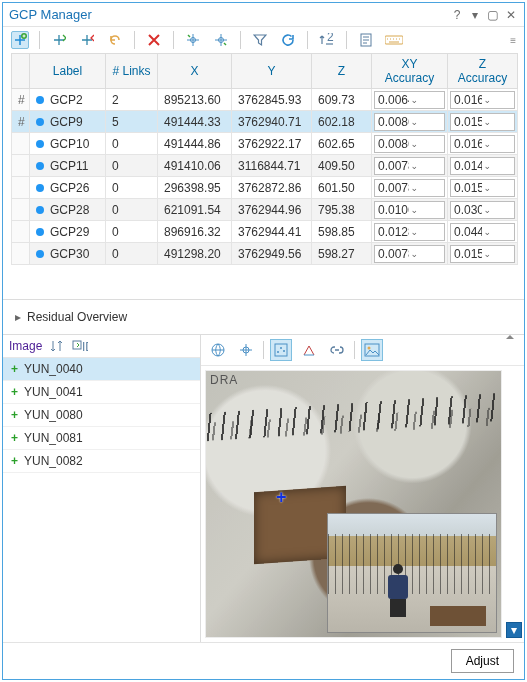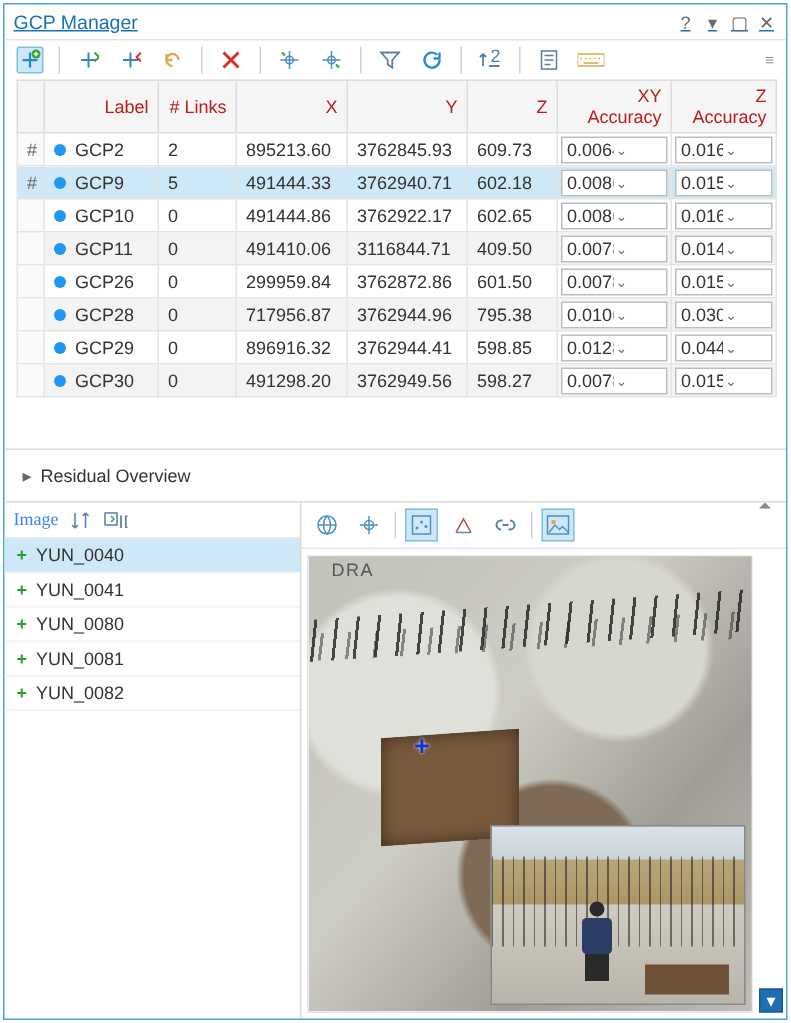--- a/index.html
+++ b/index.html
@@ -1,56 +1,56 @@
 <!DOCTYPE html>
 <html><head>
 <meta charset="utf-8">
 <style>
   * { box-sizing: border-box; font-family: "Segoe UI", Arial, sans-serif; font-size: 12px; }
   body { margin: 0; padding: 2px; background: #fff; }
   .window { border: 1px solid #4aa3df; width: 523px; height: 678px; display: flex; flex-direction: column; }
-  .titlebar { display:flex; align-items:center; padding: 4px 6px; color:#1a73b5;text-decoration:underline; }
+  .titlebar { display:flex; align-items:center; padding: 4px 6px; color:#1a73b5; }
   .titlebar .title { flex:1; font-size:13px; }
   .titlebar .ctrl { width:14px; text-align:center; color:#6a6a6a; cursor:pointer; margin-left:4px; }
   .toolbar { display:flex; align-items:center; padding:4px 8px; gap:10px; border-top:1px solid #e3e3e3; }
   .tb-btn { width:18px; height:18px; display:flex; align-items:center; justify-content:center; cursor:pointer; color:#4a7ca8; }
   .tb-sep { width:1px; height:18px; background:#d0d0d0; }
   .selected-tool { background:#cfe8f7; border:1px solid #7fbfe0; border-radius:2px; }
   svg { display:block; }
   .table-wrap { padding: 0 8px; }
   table { width:100%; border-collapse: collapse; table-layout:fixed; }
-  th { background:#f5f5f5; border:1px solid #dcdcdc; text-align:right; padding:3px 6px; font-weight:normal; color:#b91c1c; height:22px; }
+  th { background:#f5f5f5; border:1px solid #dcdcdc; text-align:center; padding:3px 6px; font-weight:normal; color:#0369a1; height:22px; }
   td { border:1px solid #e4e4e4; padding:3px 6px; color:#333; height:22px; white-space:nowrap; overflow:hidden; }
   tbody tr:nth-child(even) td { background:#f3f3f3; }
   tbody tr.sel td { background:#cfe8f7 !important; }
   .status-dot { width:8px; height:8px; border-radius:50%; background:#2196f3; display:inline-block; margin-right:6px; vertical-align:middle; }
   .rownum { width:16px; text-align:center; color:#666; background:#fafafa !important; }
   td.cell-input { padding:1px 2px; }
   .cell-box { border:1px solid #bdbdbd; background:#fff; display:flex; align-items:center; height:18px; padding:0 3px; }
   .cell-box span { flex:1; overflow:hidden; text-overflow:clip; }
   .cell-box .dd { color:#666; font-size:9px; padding-left:2px; }
   .spacer { flex:0 0 34px; }
   .resid { border-top:1px solid #dcdcdc; padding:10px 12px; display:flex; align-items:center; gap:6px; cursor:pointer; font-size:13px; color:#333;}
   .resid .chev { color:#666; }
   .split { border-top:1px solid #dcdcdc; display:flex; flex:1; min-height:0; position:relative;}
   .split:before { content:""; position:absolute; top:-4px; right:10px; border:4px solid transparent; border-bottom-color:#888;}
   .img-panel { width:198px; border-right:1px solid #dcdcdc; display:flex; flex-direction:column;}
   .img-header { display:flex; align-items:center; padding:4px 6px; gap:8px; border-bottom:1px solid #e7e7e7;}
-  .img-header .lbl { color:#3b82f6;font-family:Liberation Serif, serif; }
+  .img-header .lbl { color:#4c1d95; }
   .img-header .hbtn { cursor:pointer; color:#5a7ea0; }
   .img-list { flex:1; }
   .img-item { display:flex; align-items:center; padding:4px 8px; gap:6px; border-bottom:1px solid #f0f0f0; cursor:pointer; color:#333; }
   .img-item.sel { background:#cfe8f7; }
   .plus { color:#2aa02a; font-weight:bold; }
   .viewer { flex:1; display:flex; flex-direction:column; position:relative;}
   .vtoolbar { display:flex; align-items:center; gap:6px; padding:4px 6px; border-bottom:1px solid #e7e7e7;}
   .vbtn { width:22px; height:22px; display:flex; align-items:center; justify-content:center; border:1px solid transparent; cursor:pointer; }
   .vbtn.on { border-color:#7fbfe0; background:#cfe8f7; }
   .canvas { flex:1; position:relative; margin:4px 22px 4px 4px; background:#b7b7ad; overflow:hidden; border:1px solid #ececec;}
-  .dra { position:absolute; top:2px; left:15px; color:#555; font-size:12px; letter-spacing:1px;}
+  .dra { position:absolute; top:2px; left:4px; color:#555; font-size:12px; letter-spacing:1px;}
   .tex { position:absolute; inset:0; background:
        radial-gradient(circle at 20% 30%, #d8d7cf 0 20%, transparent 22%),
        radial-gradient(circle at 70% 20%, #cfcfc4 0 18%, transparent 20%),
        radial-gradient(circle at 55% 70%, #8a6a4a 0 22%, transparent 24%),
        linear-gradient(130deg, #bcbcb0 0%, #c8c6ba 40%, #9e9b8d 70%, #bab8aa 100%);
        filter: contrast(110%) saturate(60%);
   }
   .fence { position:absolute; top:32px; left:-10px; right:-10px; height:28px; background:
        repeating-linear-gradient(100deg, rgba(30,30,30,.8) 0 2px, transparent 2px 14px);
        transform: rotate(-4deg);}
@@ -272,41 +272,41 @@
               <div class="cell-box">
                 <span>0.014</span>
                 <span class="dd">⌄</span>
               </div>
             </td>
           </tr>
           <tr>
             <td class="rownum"></td>
             <td><span class="status-dot"></span>GCP26</td>
             <td>0</td>
-            <td>299959.84</td>
+            <td>296398.95</td>
             <td>3762872.86</td>
             <td>601.50</td>
             <td class="cell-input">
               <div class="cell-box">
                 <span>0.00781025</span>
                 <span class="dd">⌄</span>
               </div>
             </td>
             <td class="cell-input">
               <div class="cell-box">
                 <span>0.015</span>
                 <span class="dd">⌄</span>
               </div>
             </td>
           </tr>
           <tr>
             <td class="rownum"></td>
             <td><span class="status-dot"></span>GCP28</td>
             <td>0</td>
-            <td>717956.87</td>
+            <td>621091.54</td>
             <td>3762944.96</td>
             <td>795.38</td>
             <td class="cell-input">
               <div class="cell-box">
                 <span>0.01063014</span>
                 <span class="dd">⌄</span>
               </div>
             </td>
             <td class="cell-input">
               <div class="cell-box">
@@ -467,14 +467,17 @@
               <div class="body"></div>
               <div class="legs"></div>
             </div>
           <div class="mat"></div>
         </div>
       </div>
       <div class="pan-dd">▾</div>
     </div>
   </div>
 
+  <div class="footer">
+    <button class="adjust">Adjust</button>
+  </div>
 
 </div>
 
 </body></html>

